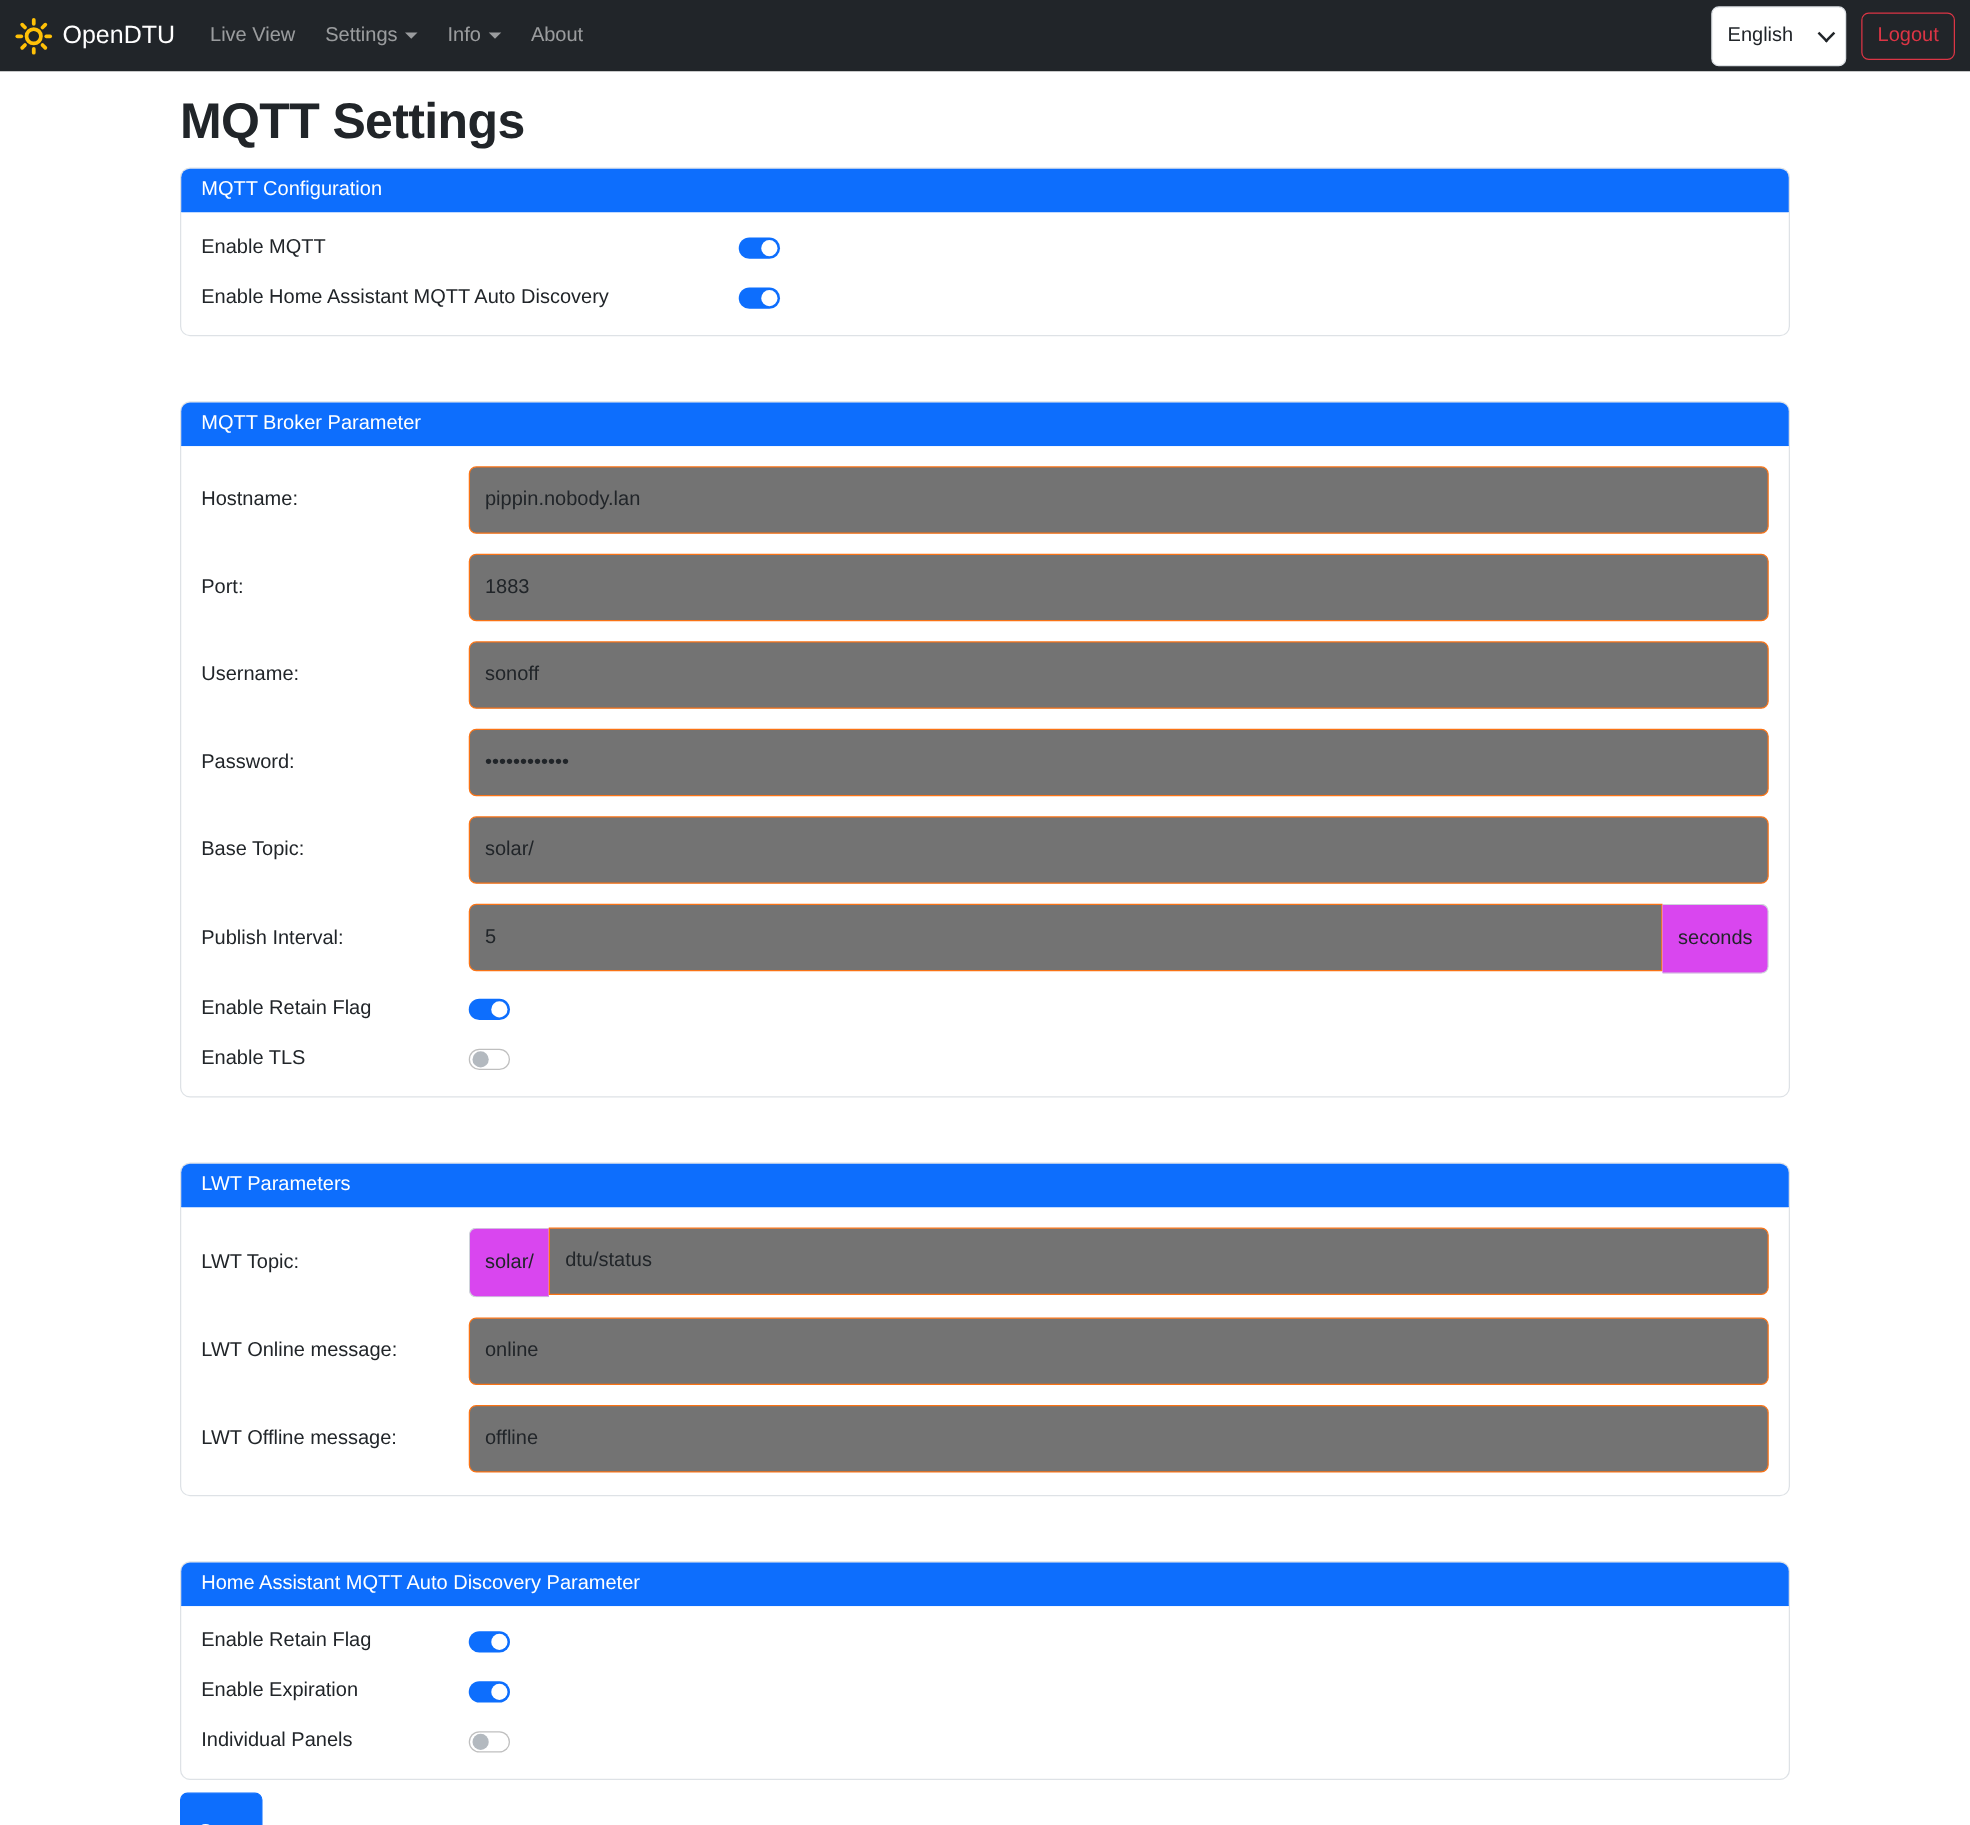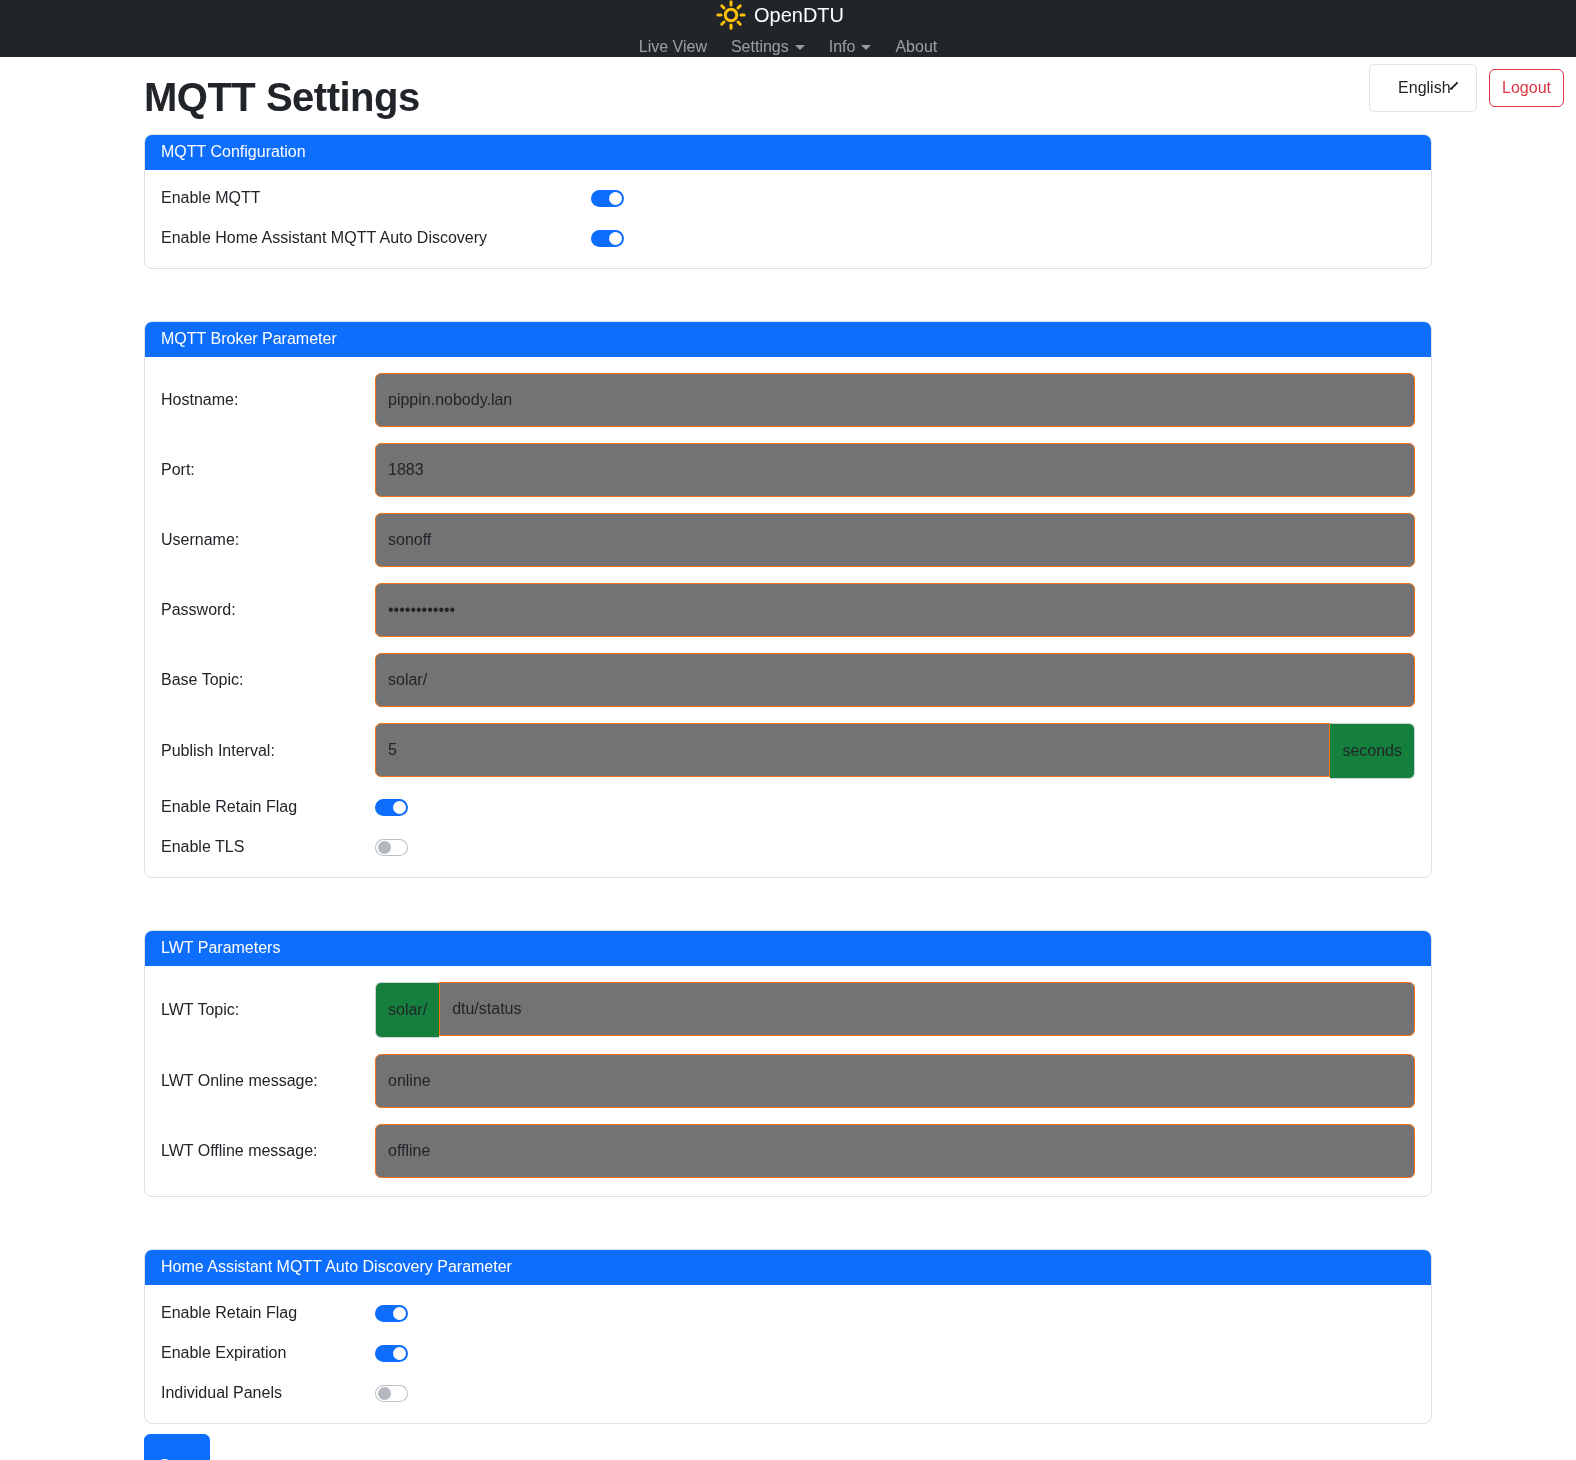--- a/index.html
+++ b/index.html
@@ -13,21 +13,20 @@
     min-height:1460px;
   }
 
   
   .navbar {
     background:#212529;
     height:57px;
     display:flex;
     align-items:center;
     padding:0 12px;
-    flex-direction:column;
   }
   .brand {
     display:flex; align-items:center; gap:8px;
     color:#fff; font-size:20px; text-decoration:none;
     margin-right:16px; cursor:pointer;
   }
   .nav-links { display:flex; align-items:flex-end; }
   .nav-link {
     color:rgba(255,255,255,.55);
     font-size:16px;
@@ -41,21 +40,21 @@
     border-left:5px solid transparent;
     border-right:5px solid transparent;
     border-top:5px solid rgba(255,255,255,.55);
   }
   .nav-right { margin-left:auto; display:flex; align-items:center; gap:12px; }
   .lang-select {
     background:#fff; color:#212529;
     border:1px solid #dee2e6; border-radius:6px;
     height:48px; width:108px;
     display:flex; align-items:center; justify-content:space-between;
-    padding:6px 28px; cursor:pointer; font-size:16px;
+    padding:6px 12px; cursor:pointer; font-size:16px;
   }
   .chevron-down {
     width:10px; height:10px;
     border-right:2px solid #212529;
     border-bottom:2px solid #212529;
     transform:rotate(45deg) translateY(-3px);
   }
   .logout-btn {
     background:transparent;
     color:#dc3545;
@@ -119,21 +118,21 @@
     font-size:16px;
     color:#212529;
     font-family:inherit;
     background:#737373;
     outline:none;
     min-width:0;
   }
   .input-group { flex:1; display:flex; }
   .input-group .form-control { flex:1; }
   .input-group-text {
-    background:#15803d;
+    background:#d946ef;
     border:1px solid #ced4da;
     color:#212529;
     font-size:16px;
     padding:18px 12px;
     display:flex; align-items:center;
   }
   .ig-prefix { border-radius:6px 0 0 6px; border-right:0; }
   .ig-prefix + .form-control { border-radius:0 6px 6px 0; }
   .input-group .form-control.has-suffix { border-radius:6px 0 0 6px; }
   .ig-suffix { border-radius:0 6px 6px 0; border-left:0; }

